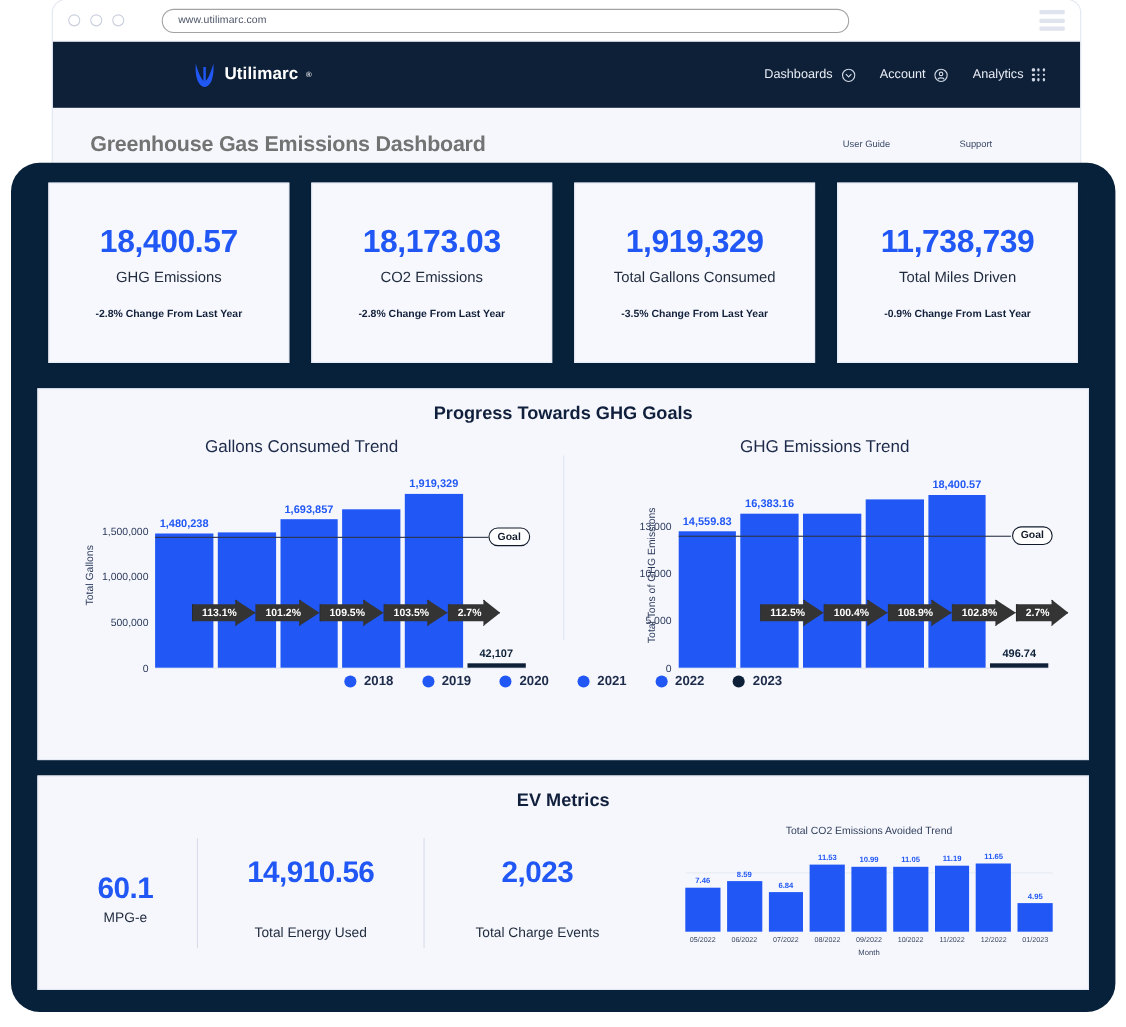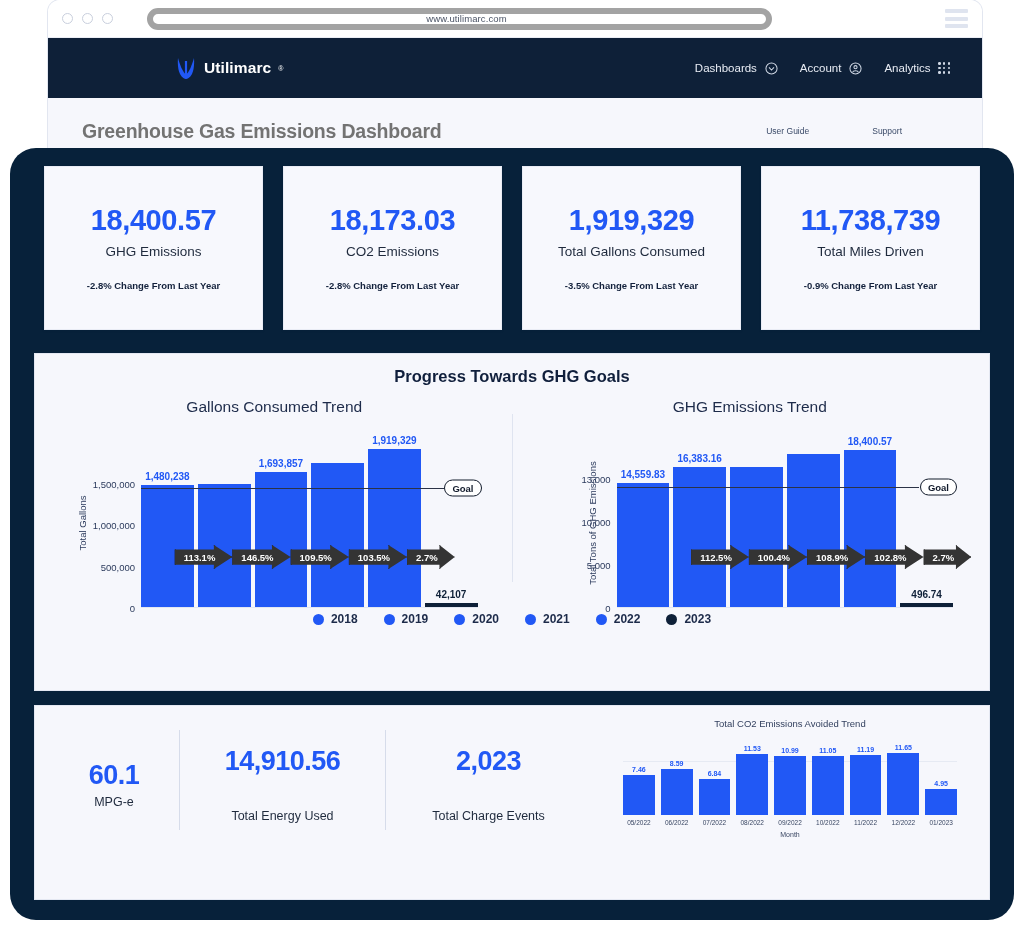--- a/index.html
+++ b/index.html
@@ -20,22 +20,22 @@
     overflow: hidden;
     box-shadow: 0 0 0 1px #e2e6f0;
   }
   .browser-bar {
     height: 38px; background:#ffffff; display:flex; align-items:center;
     padding: 0 14px; border-bottom:1px solid #eceef5;
   }
   .dots { display:flex; gap:9px; margin-right: 14px; }
   .dot { width:11px; height:11px; border-radius:50%; border:1.2px solid #c9cfdd; }
   .urlbar {
-    flex: 1; height: 22px; border:6px solid #a3a3a3; border-radius:11px;
-    background:#fff; display:flex; align-items:center; justify-content:center;
+    flex: 1; height: 22px; border:1px solid #a3a3a3; border-radius:11px;
+    background:#fff; display:flex; align-items:center; justify-content:flex-start;
     padding-left: 14px; max-width: 625px; margin-left: 20px;
   }
   .urlbar span { font-size:9.5px; color:#4b5466; letter-spacing:.1px; }
   .hamburger { margin-left:auto; display:flex; flex-direction:column; gap:3.5px; }
   .hamburger i { display:block; width:23px; height:4px; background:#dfe4ef; border-radius:1px; }
 
   
   .appnav {
     height: 60px; background:#0e2038; display:flex; align-items:center;
     padding: 0 32px;
@@ -356,21 +356,21 @@
                 <div class="bar last" style="height:2.6%">
                   <span class="bar-label">42,107</span>
                 </div>
               </div>
 
               <div class="goalline" style="top:29.3%"></div>
               <div class="goalpill" style="top:29.3%">Goal</div>
 
               <div class="arrows" style="top:63%; left:10%; right:4%;">
                 <div class="arrow">113.1%</div>
-                <div class="arrow">146.5%</div>
+                <div class="arrow">101.2%</div>
                 <div class="arrow">109.5%</div>
                 <div class="arrow">103.5%</div>
                 <div class="arrow">2.7%</div>
               </div>
             </div>
           </div>
         </div>
 
         <div class="chart-sep"></div>
 
@@ -441,20 +441,21 @@
             <span>2022</span>
           </div>
         <div class="leg dark">
             <i></i>
             <span>2023</span>
           </div>
       </div>
     </div>
 
     <div class="panel panel-ev">
+      <div class="panel-title">EV Metrics</div>
 
       <div class="ev-body">
         <div class="ev-stat">
           <div class="ev-value">60.1</div>
           <div class="ev-label">MPG-e</div>
         </div>
         <div class="ev-div"></div>
         <div class="ev-stat wide">
           <div class="ev-value">14,910.56</div>
           <div class="ev-label">Total Energy Used</div>

